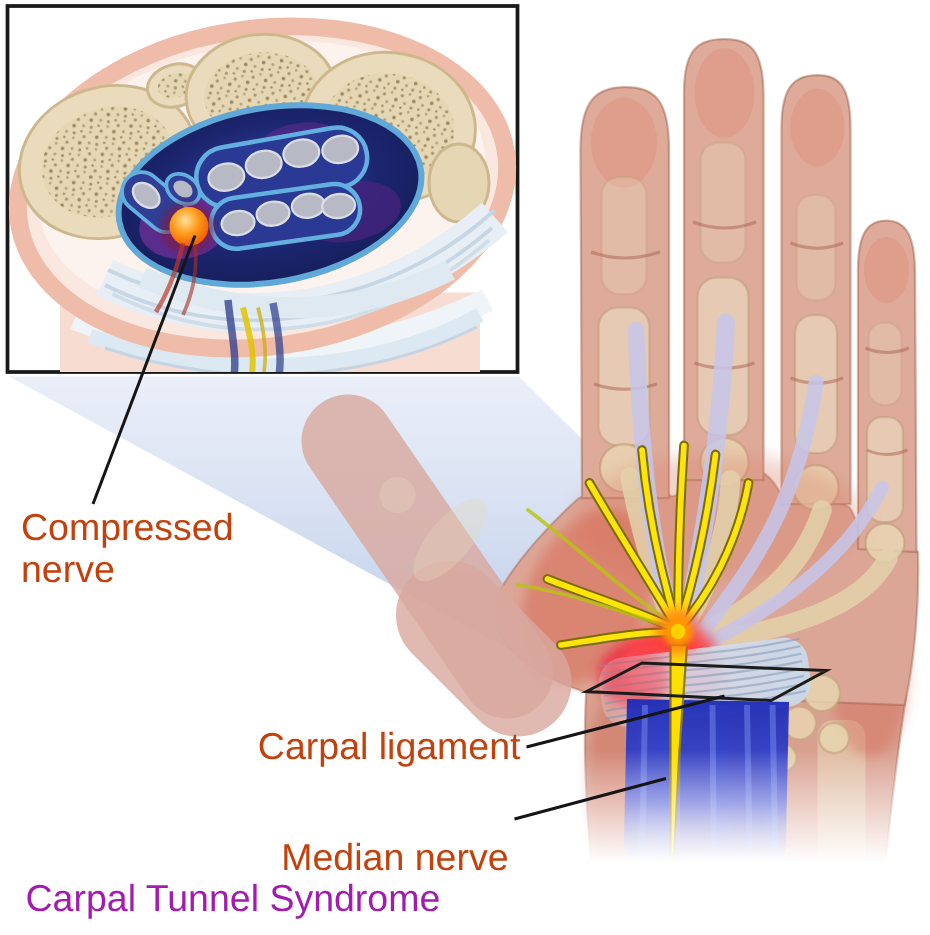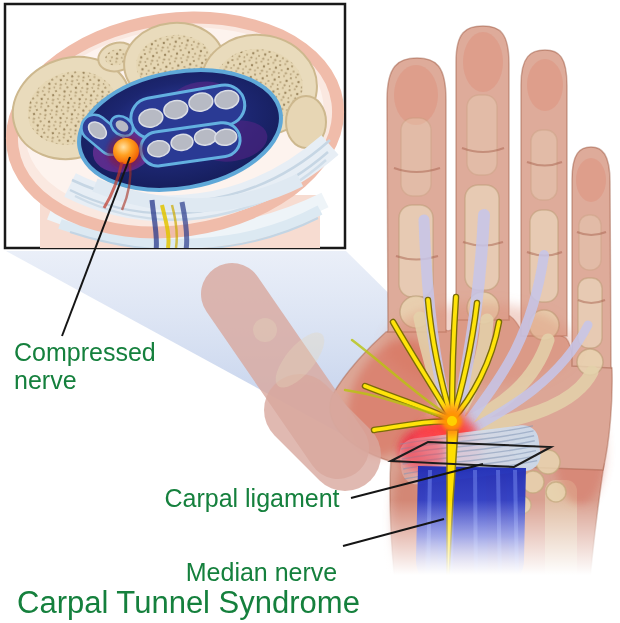--- a/index.html
+++ b/index.html
@@ -1,21 +1,21 @@
 <!DOCTYPE html>
 <html><head>
 <meta charset="utf-8">
 <style>
   html,body{margin:0;padding:0;background:#fff;}
   .stage{position:relative;width:620px;height:623px;background:#ffffff;overflow:hidden;
          font-family:"Liberation Sans", sans-serif;}
   .stage svg{position:absolute;left:0;top:0;}
-  .lbl{position:absolute;color:#15803d;font-size:25px;line-height:1.1;}
-  .lbl.right{text-align:center;}
-  .title{position:absolute;color:#15803d;font-size:31px;}
+  .lbl{position:absolute;color:#c2410c;font-size:25px;line-height:1.1;}
+  .lbl.right{text-align:right;}
+  .title{position:absolute;color:#a21caf;font-size:25px;}
 </style>
 </head>
 <body>
 
 <div class="stage">
 
 <svg width="620" height="623" viewBox="0 0 620 623">
   <defs>
     <pattern id="speck" width="12" height="12" patternUnits="userSpaceOnUse">
       <rect width="12" height="12" fill="#e6d7b4"></rect>

